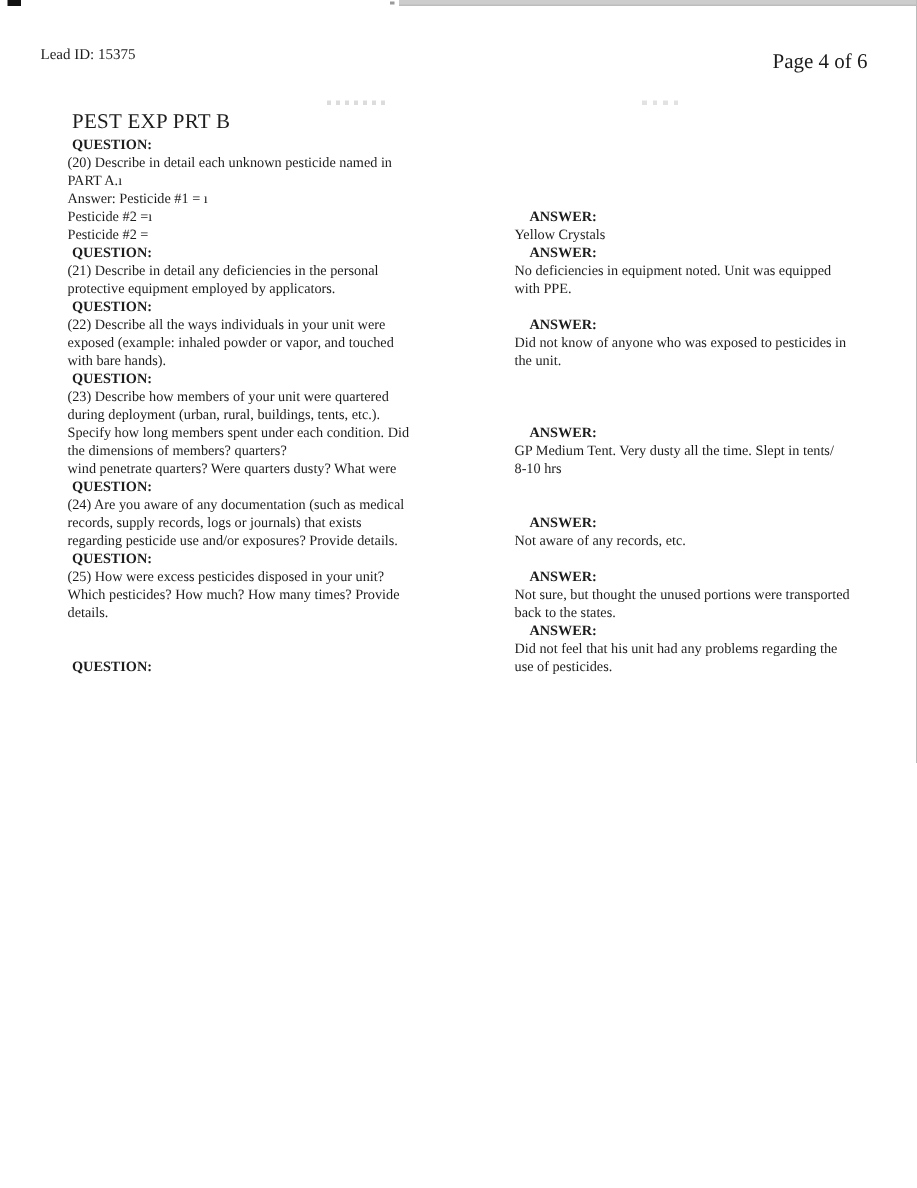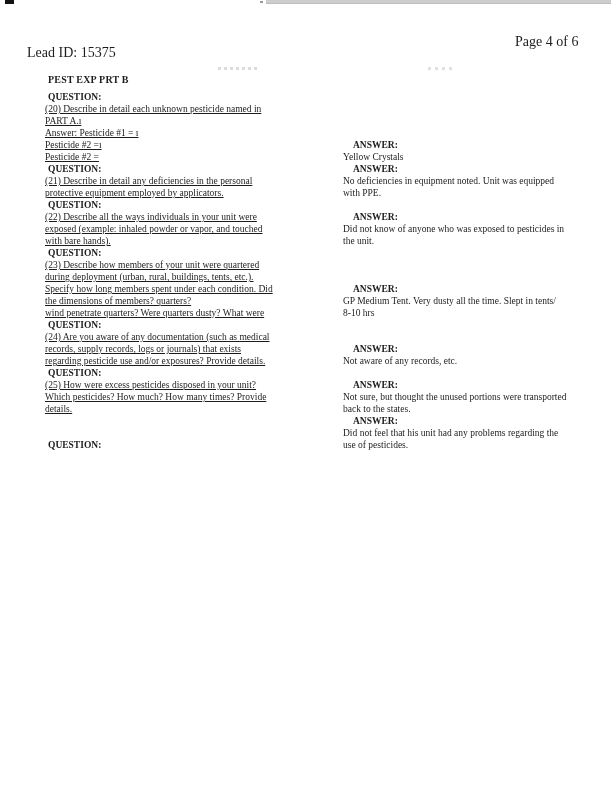--- a/index.html
+++ b/index.html
@@ -17,33 +17,33 @@
   .artifact { position: absolute; }
   .artifact-corner { left: 5px; top: 0; width: 9px; height: 4px; background: #121212; }
   .artifact-dot { left: 260px; top: 1px; width: 3px; height: 2px; background: #9a9a9a; }
   .artifact-bar { left: 266px; top: 0; width: 345px; height: 3px; background: #cdcdcd; border-bottom: 1px solid #bdbdbd; }
   .artifact-smudge-1 { left: 218px; top: 67px; width: 40px; height: 3px;
     background: repeating-linear-gradient(90deg,#dcdcdc 0 3px, transparent 3px 6px); }
   .artifact-smudge-2 { left: 428px; top: 67px; width: 26px; height: 3px;
     background: repeating-linear-gradient(90deg,#e2e2e2 0 3px, transparent 3px 7px); }
 
   
-  .lead-id  { position: absolute; left: 27px; top: 45px; font-size: 14px; white-space: nowrap; }
+  .lead-id  { position: absolute; left: 27px; top: 31px; font-size: 10px; white-space: nowrap; }
   .page-num { position: absolute; left: 515px; top: 34px; font-size: 14px; white-space: nowrap; }
-  .doc-title { position: absolute; left: 48px; top: 74px; font-size: 10px; font-weight: bold; letter-spacing: .2px; white-space: nowrap; }
+  .doc-title { position: absolute; left: 48px; top: 74px; font-size: 14px; font-weight: normal; letter-spacing: .2px; white-space: nowrap; }
 
   
   .qa-block { position: absolute; left: 37px; top: 91px; width: 540px; font-size: 9.5px; }
   .qa-row { display: flex; align-items: flex-end; }
   .q-cell { flex: 0 0 256px; width: 256px; }
   .a-cell { flex: 1 1 auto; min-width: 0; margin-left: 46px; }
   .q-head, .a-head { font-weight: bold; height: 12px; line-height: 12px; white-space: nowrap; }
   .q-head { padding-left: 11px; }
   .a-head { padding-left: 14px; }
-  .q-lines { padding-left: 8px; text-decoration: underline; }
+  .q-lines { padding-left: 8px; }
   .a-lines { padding-left: 4px; }
   .line { height: 12px; line-height: 12px; white-space: nowrap; }
 </style>
 </head>
 <body>
 
 <div class="page">
 
   <div class="artifact artifact-corner"></div>
   <div class="artifact artifact-dot"></div>

